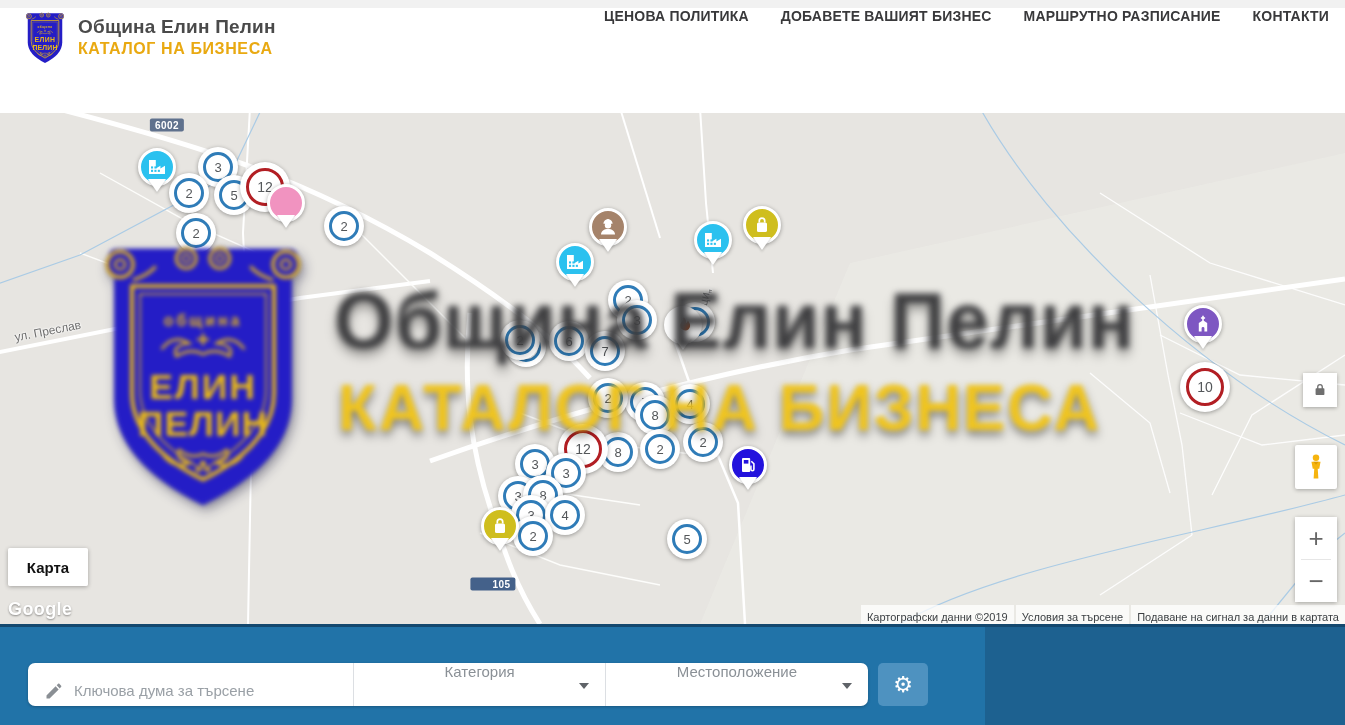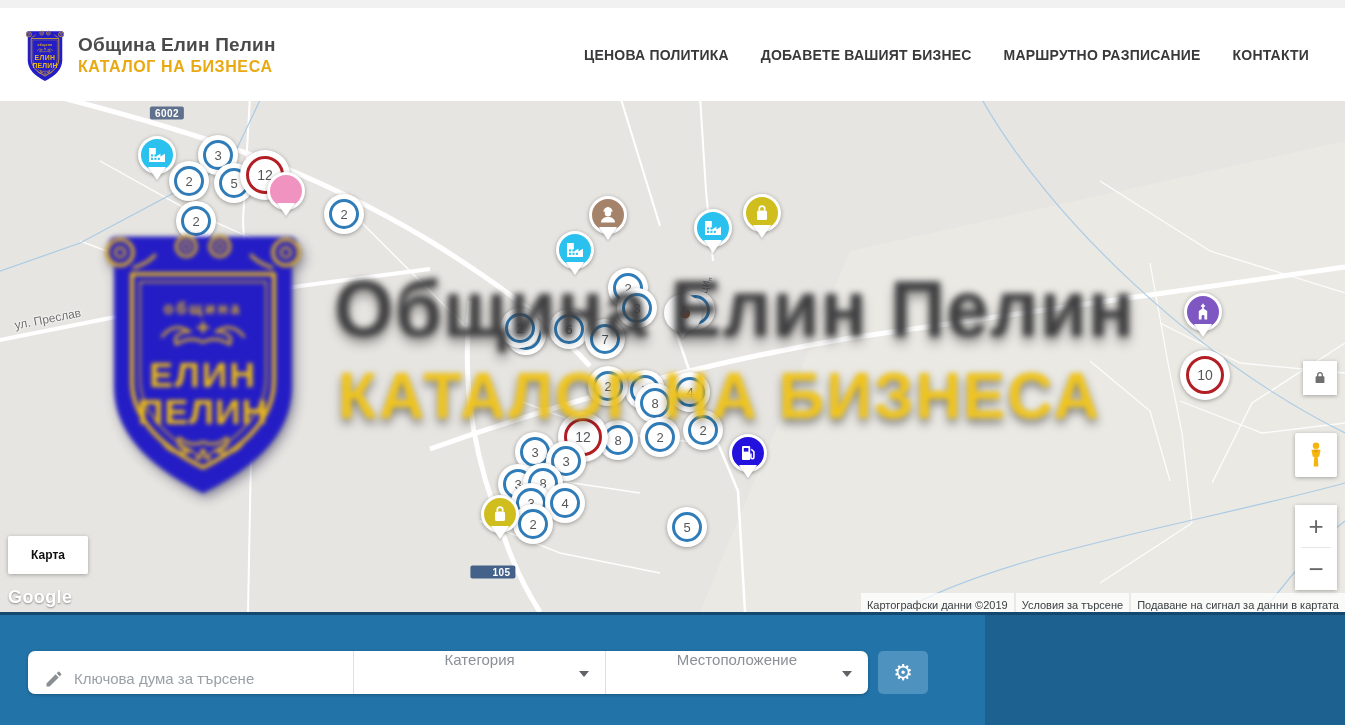--- a/index.html
+++ b/index.html
@@ -1,26 +1,26 @@
 <!DOCTYPE html>
 <html><head>
 <meta charset="utf-8">
 <style>
   * { margin:0; padding:0; box-sizing:border-box; }
   html,body { width:1345px; height:725px; overflow:hidden;
     font-family:"Liberation Sans", sans-serif; background:#fff; }
 
   
   .top-strip { height:8px; background:#f1f1f1; }
-  .header { position:relative; height:93px; background:#fff; display:flex; align-items:center;gap:20px; }
+  .header { position:relative; height:105px; background:#fff; display:flex; align-items:flex-start;gap:20px; }
   .brand { display:flex; align-items:center; gap:10px; margin-left:22px; }
   .brand-emblem { display:block; }
   .brand-text .line1 { font-size:19px; font-weight:700; color:#4a4a4a; letter-spacing:.2px; }
   .brand-text .line2 { font-size:16px; font-weight:700; color:#e9a911; letter-spacing:.6px; margin-top:2px; }
-  .nav { margin-left:auto; margin-right:36px; display:flex; gap:32px; }
+  .nav { margin-left:auto; margin-right:16px; display:flex; gap:32px; }
   .nav a { text-decoration:none; font-size:14px; font-weight:700; color:#39393b;
            letter-spacing:.2px; transform:scaleY(1.08); display:inline-block; }
 
   
   .map { position:relative; height:511px; background:#e7e5e1; overflow:hidden; }
   .map-roads { position:absolute; left:0; top:0; }
 
   .road-label { position:absolute; transform:translate(-50%,-50%); background:#5f718d;
     color:#fff; font-size:10px; font-weight:700; padding:1px 5px; border-radius:2px; letter-spacing:.5px;}
   .road-label.dark { background:#44618a;padding-left:22px; }
@@ -54,21 +54,21 @@
     filter:blur(3.2px); text-shadow:0 6px 10px rgba(0,0,0,.4); }
   .wm-subtitle { position:absolute; left:338px; top:258px; z-index:5; pointer-events:none;
     font-size:64px; font-weight:700; color:#efc41f; letter-spacing:2px; white-space:nowrap;
     transform:scaleX(.99); transform-origin:left top;
     filter:blur(2.6px); text-shadow:0 5px 9px rgba(0,0,0,.5); }
 
   
   .maptype { position:absolute; left:8px; top:435px; display:flex; z-index:6;
     box-shadow:0 1px 4px rgba(0,0,0,.3); border-radius:2px; overflow:hidden; }
   .maptype button { border:0; background:#fff; height:38px; font-family:inherit; cursor:pointer; }
-  .maptype .bt-map { width:80px; font-size:12px; font-weight:700; color:#111; }
+  .maptype .bt-map { width:80px; font-size:15px; font-weight:700; color:#111; }
   .maptype .bt-sat { width:104px; font-size:15px; color:#8b8b8b; border-left:1px solid #ececec; }
 
   .google-logo { position:absolute; left:8px; top:486px; z-index:6; color:#fff;
     font-size:18px; font-weight:700; letter-spacing:.4px;
     text-shadow:0 1px 2px rgba(0,0,0,.4); cursor:pointer; }
 
   .attribution { position:absolute; right:0; top:492px; z-index:6; display:flex; gap:2px;
     font-size:11px; color:#3c4043; }
   .attribution span, .attribution a { background:rgba(255,255,255,.75); padding:6px 6px;
     text-decoration:none; color:#3c4043; white-space:nowrap; }

